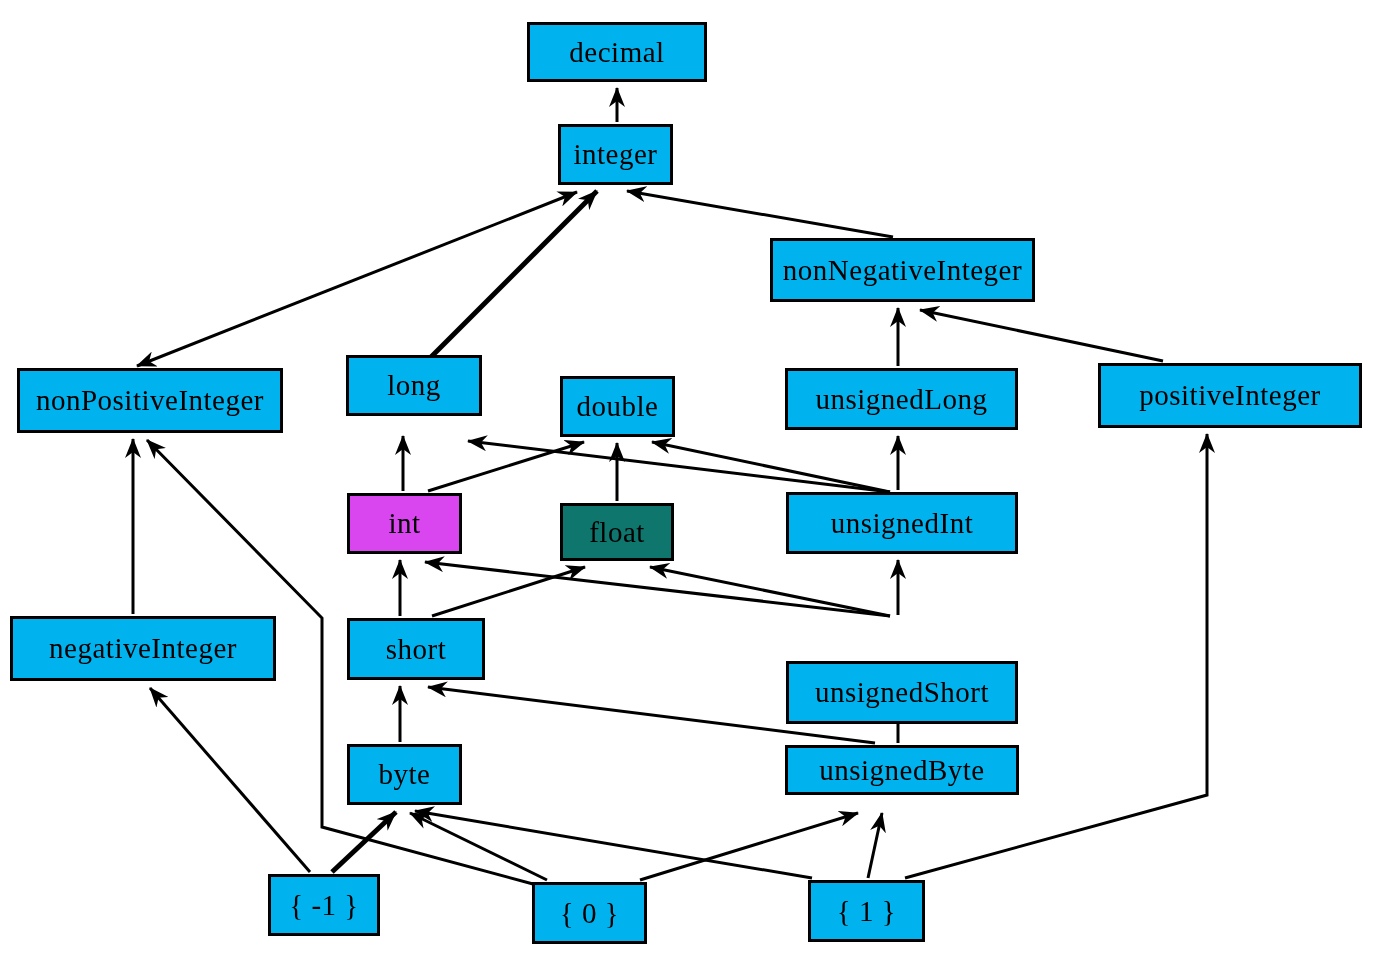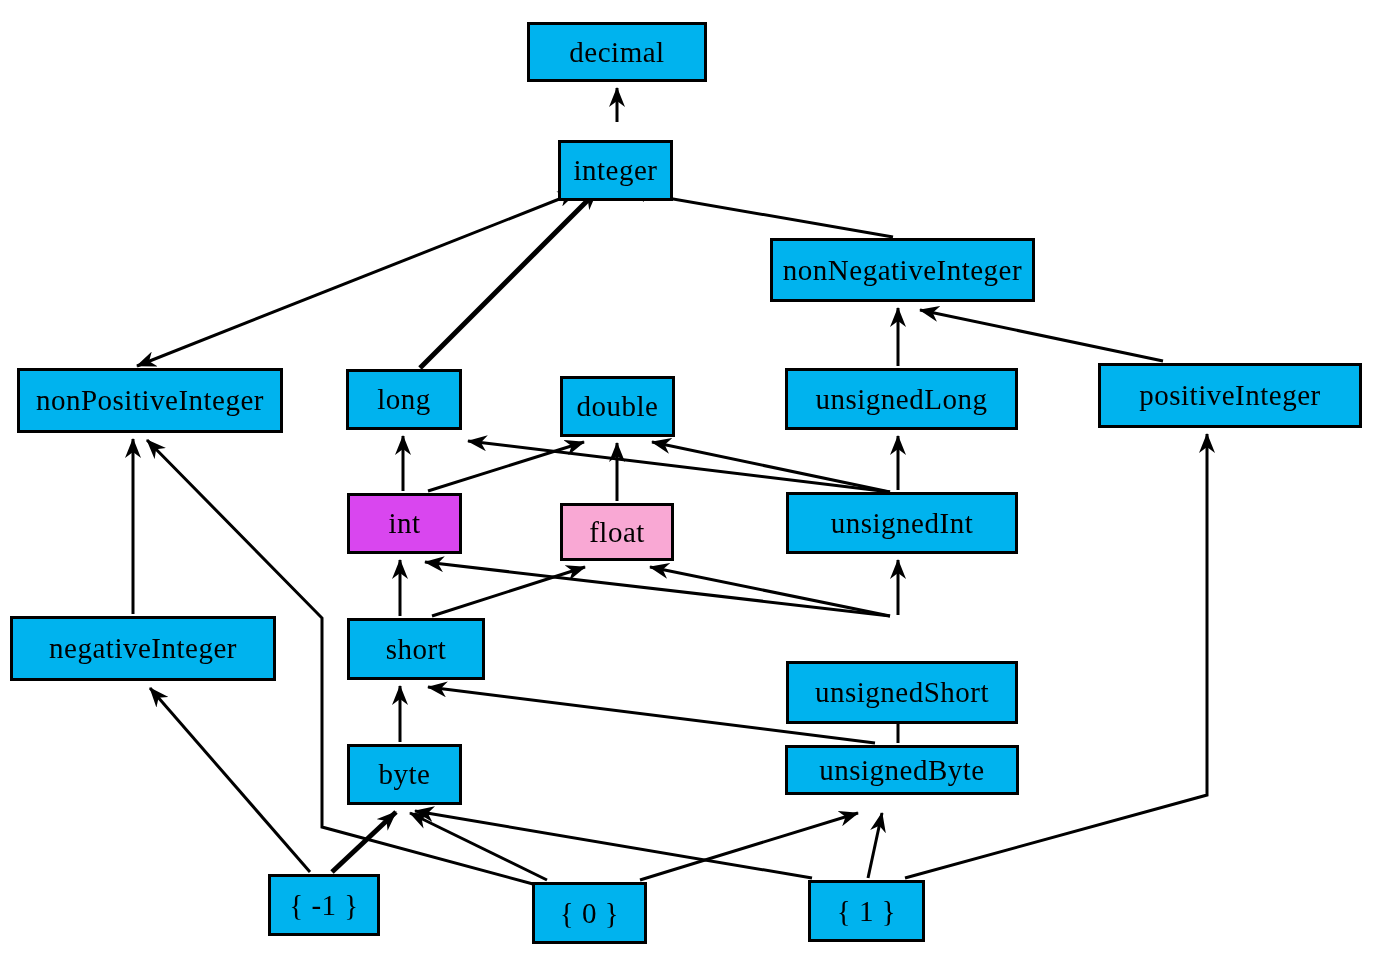--- a/index.html
+++ b/index.html
@@ -75,45 +75,45 @@
         <polyline points="547,880 410,813" fill="none" stroke="#000000" stroke-width="3" marker-end="url(#arrow-end)"></polyline>
         <polyline points="812,878 415,811" fill="none" stroke="#000000" stroke-width="3" marker-end="url(#arrow-end)"></polyline>
         <polyline points="640,880 858,813" fill="none" stroke="#000000" stroke-width="3" marker-end="url(#arrow-end)"></polyline>
         <polyline points="868,878 882,813" fill="none" stroke="#000000" stroke-width="3" marker-end="url(#arrow-end)"></polyline>
       </g>
   </svg>
   <div id="node-layer">
       <div class="node" style="left: 527px; top: 22px; width: 180px; height: 60px; background: rgb(0, 179, 238); border-color: rgb(0, 0, 0);">
         <span>decimal</span>
       </div>
-      <div class="node" style="left: 558px; top: 124px; width: 115px; height: 61px; background: rgb(0, 179, 238); border-color: rgb(0, 0, 0); margin-top: 16px;">
+      <div class="node" style="left: 558px; top: 124px; width: 115px; height: 61px; background: rgb(0, 179, 238); border-color: rgb(0, 0, 0);">
         <span>integer</span>
       </div>
       <div class="node" style="left: 770px; top: 238px; width: 265px; height: 64px; background: rgb(0, 179, 238); border-color: rgb(0, 0, 0);">
         <span>nonNegativeInteger</span>
       </div>
       <div class="node" style="left: 17px; top: 368px; width: 266px; height: 65px; background: rgb(0, 179, 238); border-color: rgb(0, 0, 0);">
         <span>nonPositiveInteger</span>
       </div>
-      <div class="node" style="left: 346px; top: 369px; width: 116px; height: 61px; background: rgb(0, 179, 238); border-color: rgb(0, 0, 0);">
+      <div class="node" style="left: 346px; top: 355px; width: 136px; height: 61px; background: rgb(0, 179, 238); border-color: rgb(0, 0, 0);">
         <span>long</span>
       </div>
       <div class="node" style="left: 560px; top: 376px; width: 115px; height: 61px; background: rgb(0, 179, 238); border-color: rgb(0, 0, 0);">
         <span>double</span>
       </div>
       <div class="node" style="left: 785px; top: 368px; width: 233px; height: 62px; background: rgb(0, 179, 238); border-color: rgb(0, 0, 0);">
         <span>unsignedLong</span>
       </div>
       <div class="node" style="left: 1098px; top: 363px; width: 264px; height: 65px; background: rgb(0, 179, 238); border-color: rgb(0, 0, 0);">
         <span>positiveInteger</span>
       </div>
       <div class="node" style="left: 347px; top: 493px; width: 115px; height: 61px; background: #d946ef; border-color: rgb(0, 0, 0);">
         <span>int</span>
       </div>
-      <div class="node" style="left: 560px; top: 503px; width: 114px; height: 58px; background: #f9a8d4; border-color: rgb(0, 0, 0);">
+      <div class="node" style="left: 560px; top: 503px; width: 114px; height: 58px; background: #0f766e; border-color: rgb(0, 0, 0);">
         <span>float</span>
       </div>
       <div class="node" style="left: 786px; top: 492px; width: 232px; height: 62px; background: rgb(0, 179, 238); border-color: rgb(0, 0, 0);">
         <span>unsignedInt</span>
       </div>
       <div class="node" style="left: 10px; top: 616px; width: 266px; height: 65px; background: rgb(0, 179, 238); border-color: rgb(0, 0, 0);">
         <span>negativeInteger</span>
       </div>
       <div class="node" style="left: 347px; top: 618px; width: 138px; height: 62px; background: rgb(0, 179, 238); border-color: rgb(0, 0, 0);">
         <span>short</span>

